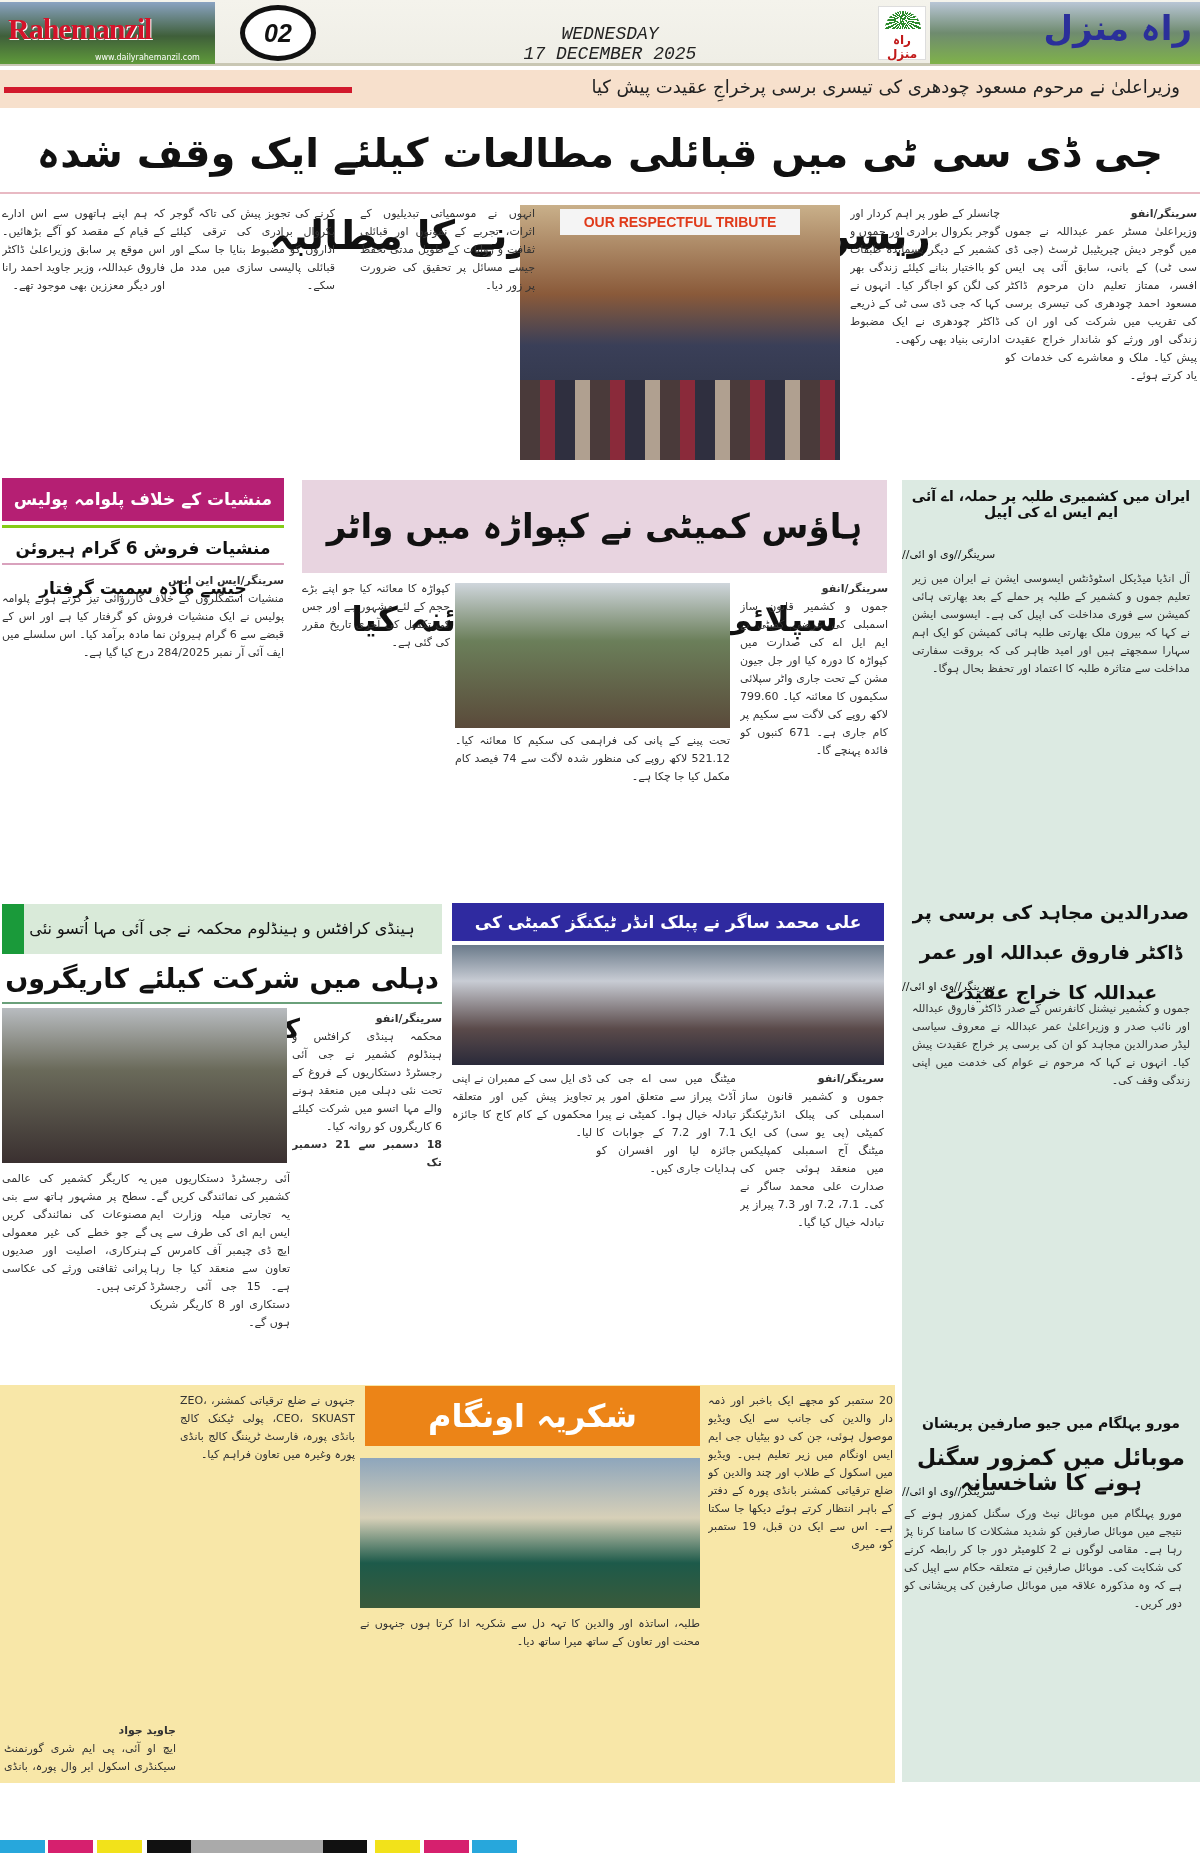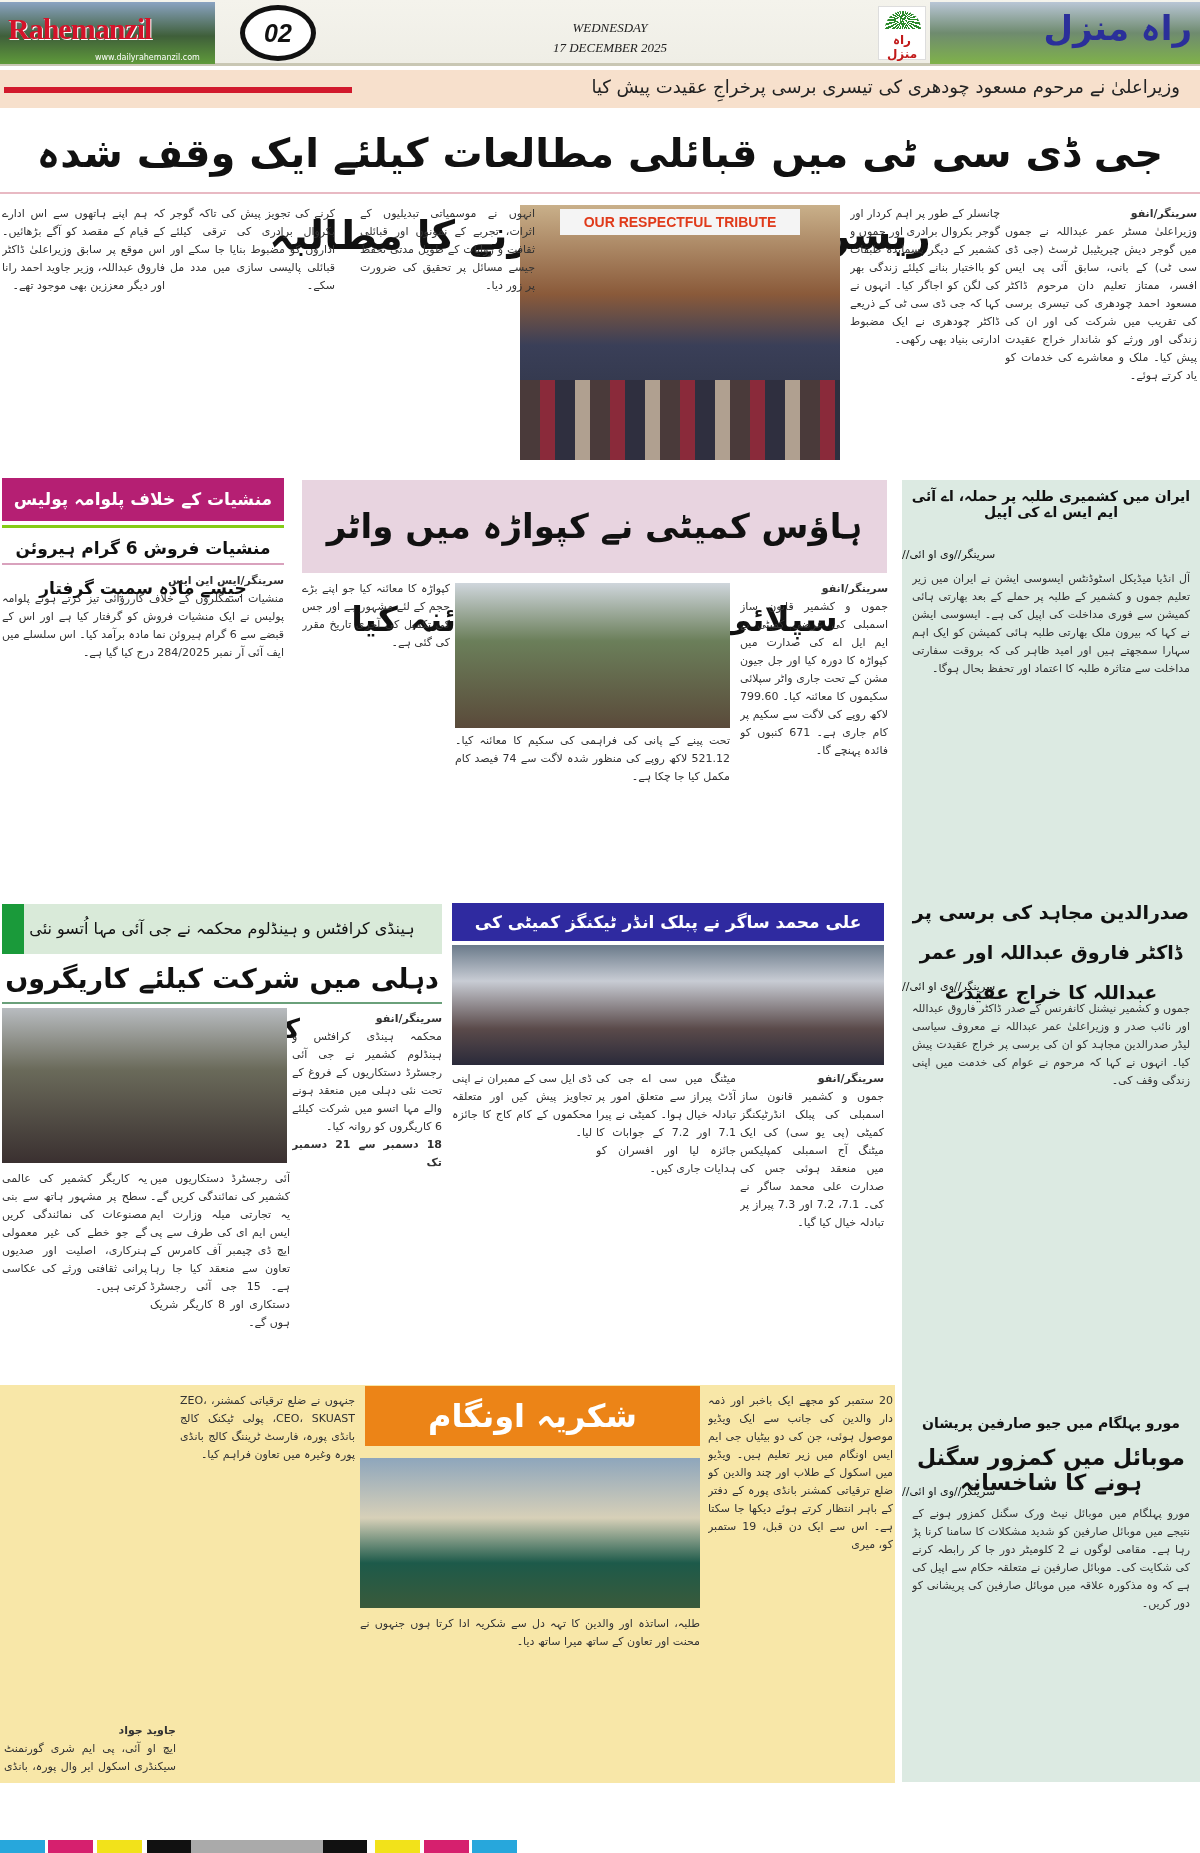--- a/index.html
+++ b/index.html
@@ -3,21 +3,21 @@
 <meta charset="utf-8">
 <style>
 *{box-sizing:border-box;margin:0;padding:0}
 body{width:1200px;height:1853px;background:#fff;font-family:"DejaVu Sans",sans-serif;position:relative;overflow:hidden;color:#111}
 .abs{position:absolute}
 .masthead{left:0;top:0;width:1200px;height:66px;background:linear-gradient(#f4f3ec,#efeee6);border-bottom:3px solid #c9c7b4}
 .logo-left{left:0;top:2px;width:215px;height:62px;background:linear-gradient(180deg,#8aa3c2 0%,#3f5f3a 55%,#5f9a3a 100%);overflow:hidden}
 .logo-left .txt{position:absolute;left:8px;top:10px;font-family:"Liberation Serif",serif;font-size:30px;font-weight:bold;color:#d3142a;letter-spacing:-1px;text-shadow:1px 1px 0 #fff}
 .logo-left .url{position:absolute;left:95px;bottom:2px;font-size:8px;color:#fff}
 .pageno{left:240px;top:5px;width:76px;height:56px;border:5px solid #111;border-radius:50%;font-family:"Liberation Sans",sans-serif;font-weight:bold;font-style:italic;font-size:25px;text-align:center;line-height:46px;background:#fff}
-.date{left:480px;top:18px;width:260px;text-align:center;font-family:Liberation Serif, serif;font-style:italic;font-size:13px;line-height:20px;color:#222}
+.date{left:480px;top:24px;width:260px;text-align:center;font-family:Liberation Mono, monospace;font-style:italic;font-size:18px;line-height:20px;color:#222}
 .logo-right-emb{left:878px;top:6px;width:48px;height:54px;background:#fff;border:1px solid #ddd}
 .emb-arc{position:absolute;left:6px;top:4px;width:36px;height:18px;border-radius:18px 18px 0 0;background:repeating-conic-gradient(#2a8a2a 0 8deg,#fff 8deg 14deg);}
 .emb-txt{position:absolute;left:0;top:26px;width:100%;text-align:center;font-size:12px;color:#c21a1a;font-weight:bold}
 .logo-right{left:930px;top:2px;width:270px;height:62px;background:linear-gradient(180deg,#b9c6d6 0%,#6f8b6f 50%,#7fb24a 100%)}
 .logo-right .txt{position:absolute;right:8px;top:6px;font-size:34px;font-weight:bold;color:#2b2f9a;direction:rtl}
 .kicker1{left:0;top:70px;width:1200px;height:38px;background:#f7e0cc}
 .kicker1 .line{position:absolute;left:4px;top:17px;width:348px;height:6px;background:#d2192c}
 .kicker1 .t{position:absolute;right:20px;top:6px;font-size:18px;direction:rtl;color:#222}
 .head1{left:0;top:112px;width:1200px;height:82px;text-align:center;font-size:40px;font-weight:bold;direction:rtl;line-height:82px;border-bottom:2px solid #e8b9c3}
 .col-text{direction:rtl;font-size:11px;line-height:18px;color:#333;text-align:justify;overflow:hidden}
@@ -118,21 +118,21 @@
   <div class="gs-by">سرینگر//وی او ائی//</div>
   <div class="col-text" style="position:absolute;left:10px;top:90px;width:278px;height:310px">آل انڈیا میڈیکل اسٹوڈنٹس ایسوسی ایشن نے ایران میں زیر تعلیم جموں و کشمیر کے طلبہ پر حملے کے بعد بھارتی ہائی کمیشن سے فوری مداخلت کی اپیل کی ہے۔ ایسوسی ایشن نے کہا کہ بیرون ملک بھارتی طلبہ ہائی کمیشن کو ایک اہم سہارا سمجھتے ہیں اور امید ظاہر کی کہ بروقت سفارتی مداخلت سے متاثرہ طلبہ کا اعتماد اور تحفظ بحال ہوگا۔</div>
 
   <div style="position:absolute;left:0;top:412px;width:100%;text-align:center;font-size:19px;font-weight:bold;direction:rtl;line-height:40px">صدرالدین مجاہد کی برسی پر ڈاکٹر فاروق عبداللہ اور عمر عبداللہ کا خراج عقیدت</div>
   <div class="gs-by" style="top:500px">سرینگر//وی او ائی//</div>
   <div class="col-text" style="position:absolute;left:10px;top:520px;width:278px;height:400px">جموں و کشمیر نیشنل کانفرنس کے صدر ڈاکٹر فاروق عبداللہ اور نائب صدر و وزیراعلیٰ عمر عبداللہ نے معروف سیاسی لیڈر صدرالدین مجاہد کو ان کی برسی پر خراج عقیدت پیش کیا۔ انہوں نے کہا کہ مرحوم نے عوام کی خدمت میں اپنی زندگی وقف کی۔</div>
 
   <div style="position:absolute;left:0;top:935px;width:100%;text-align:center;font-size:14px;font-weight:bold;direction:rtl">مورو پہلگام میں جیو صارفین پریشان</div>
   <div style="position:absolute;left:0;top:965px;width:100%;text-align:center;font-size:22px;font-weight:bold;direction:rtl">موبائل میں کمزور سگنل ہونے کا شاخسانہ</div>
   <div class="gs-by" style="top:1005px">سرینگر//وی او ائی//</div>
-  <div class="col-text" style="position:absolute;left:10px;top:1025px;width:278px;height:270px">مورو پہلگام میں موبائل نیٹ ورک سگنل کمزور ہونے کے نتیجے میں موبائل صارفین کو شدید مشکلات کا سامنا کرنا پڑ رہا ہے۔ مقامی لوگوں نے 2 کلومیٹر دور جا کر رابطہ کرنے کی شکایت کی۔ موبائل صارفین نے متعلقہ حکام سے اپیل کی ہے کہ وہ مذکورہ علاقہ میں موبائل صارفین کی پریشانی کو دور کریں۔</div>
+  <div class="col-text" style="position:absolute;left:2px;top:1025px;width:278px;height:270px">مورو پہلگام میں موبائل نیٹ ورک سگنل کمزور ہونے کے نتیجے میں موبائل صارفین کو شدید مشکلات کا سامنا کرنا پڑ رہا ہے۔ مقامی لوگوں نے 2 کلومیٹر دور جا کر رابطہ کرنے کی شکایت کی۔ موبائل صارفین نے متعلقہ حکام سے اپیل کی ہے کہ وہ مذکورہ علاقہ میں موبائل صارفین کی پریشانی کو دور کریں۔</div>
 </div>
 
 <div class="abs green-kick2">
   <div class="bar"></div>
   <span>ہینڈی کرافٹس و ہینڈلوم محکمہ نے جی آئی مہا اُتسو نئی</span>
 </div>
 <div class="abs head-green">دہلی میں شرکت کیلئے کاریگروں کو روانہ کیا</div>
 <div class="abs photo photo3"></div>
 <div class="abs col-text" style="left:292px;top:1010px;width:150px;height:160px">
   <span class="dl">سرینگر/انفو</span>

